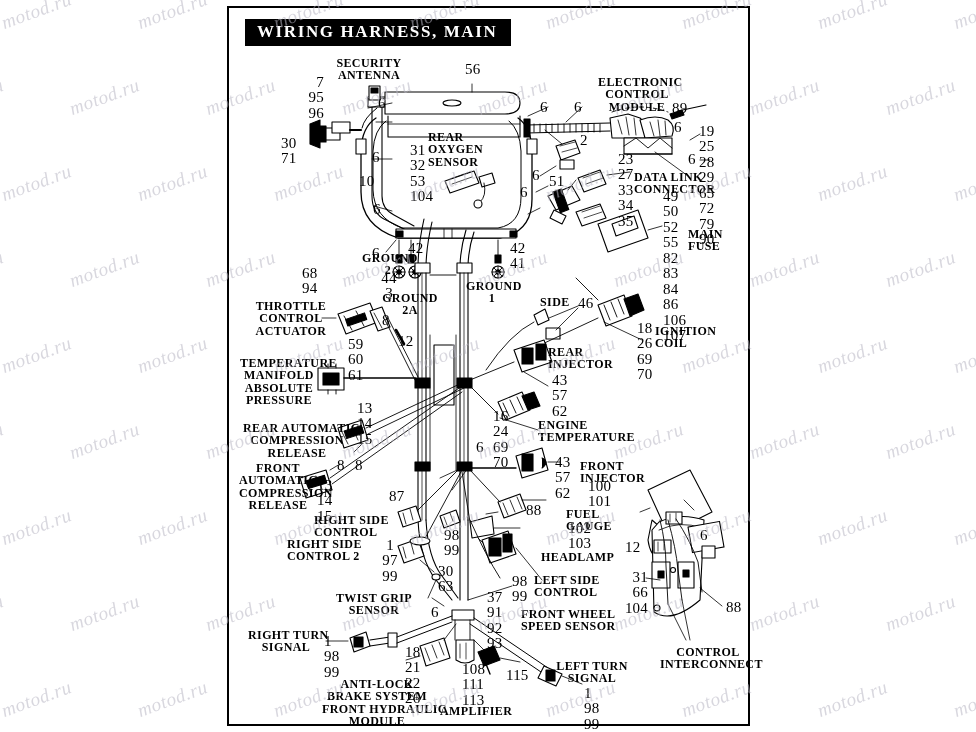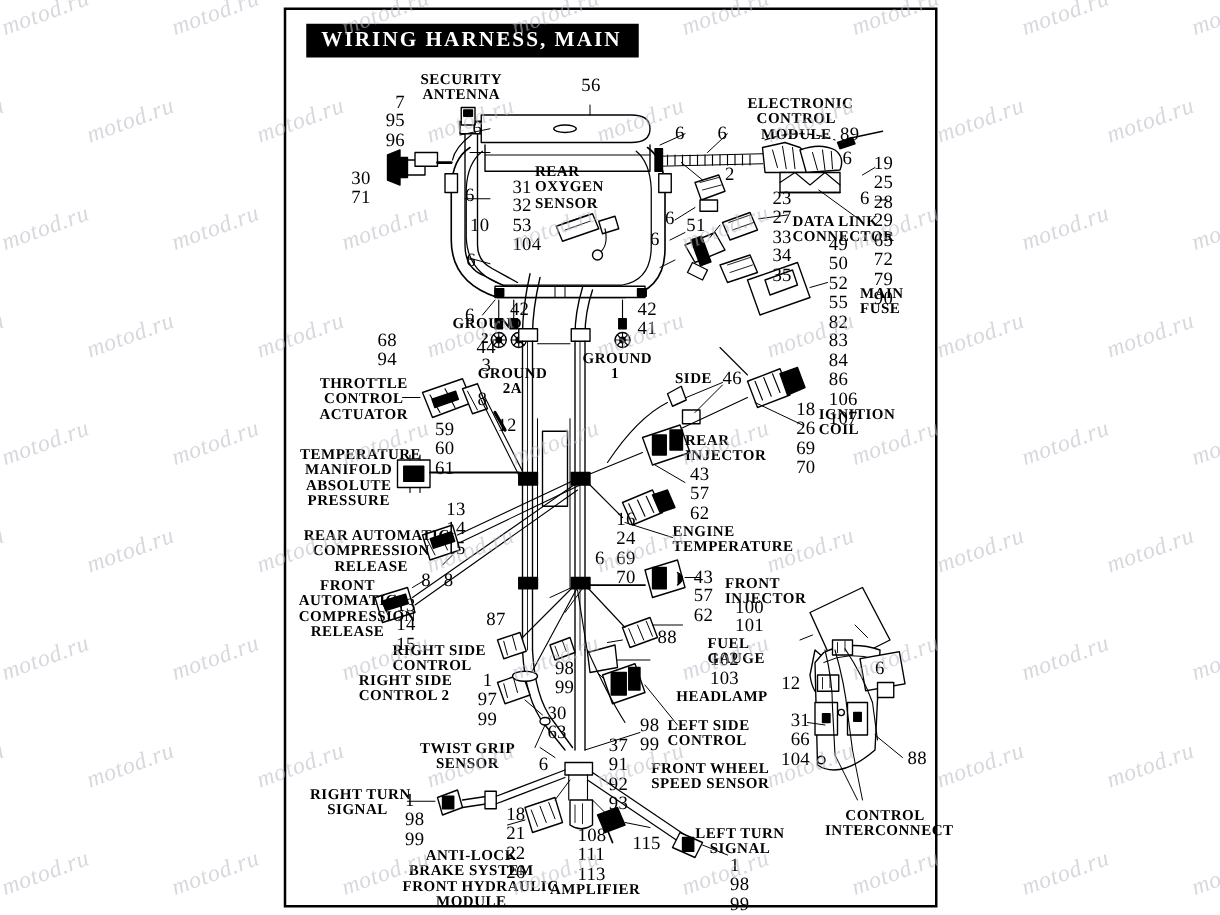--- a/index.html
+++ b/index.html
@@ -567,21 +567,21 @@
 84
 86
 106
 107</div>
   <div class="lbl name" style="left:688px;top:228px;">MAIN
 FUSE</div>
 
   <div class="lbl num" style="left:281px;top:136px;">30
 71</div>
 
-  <div class="lbl num" style="left:359px;top:174px;margin-left:17px;">10</div>
+  <div class="lbl num" style="left:359px;top:174px;">10</div>
 
   <div class="lbl name" style="left:428px;top:131px;">REAR
 OXYGEN
 SENSOR</div>
   <div class="lbl num" style="left:410px;top:143px;">31
 32
 53
 104</div>
 
   <div class="lbl num" style="left:549px;top:174px;">51</div>

